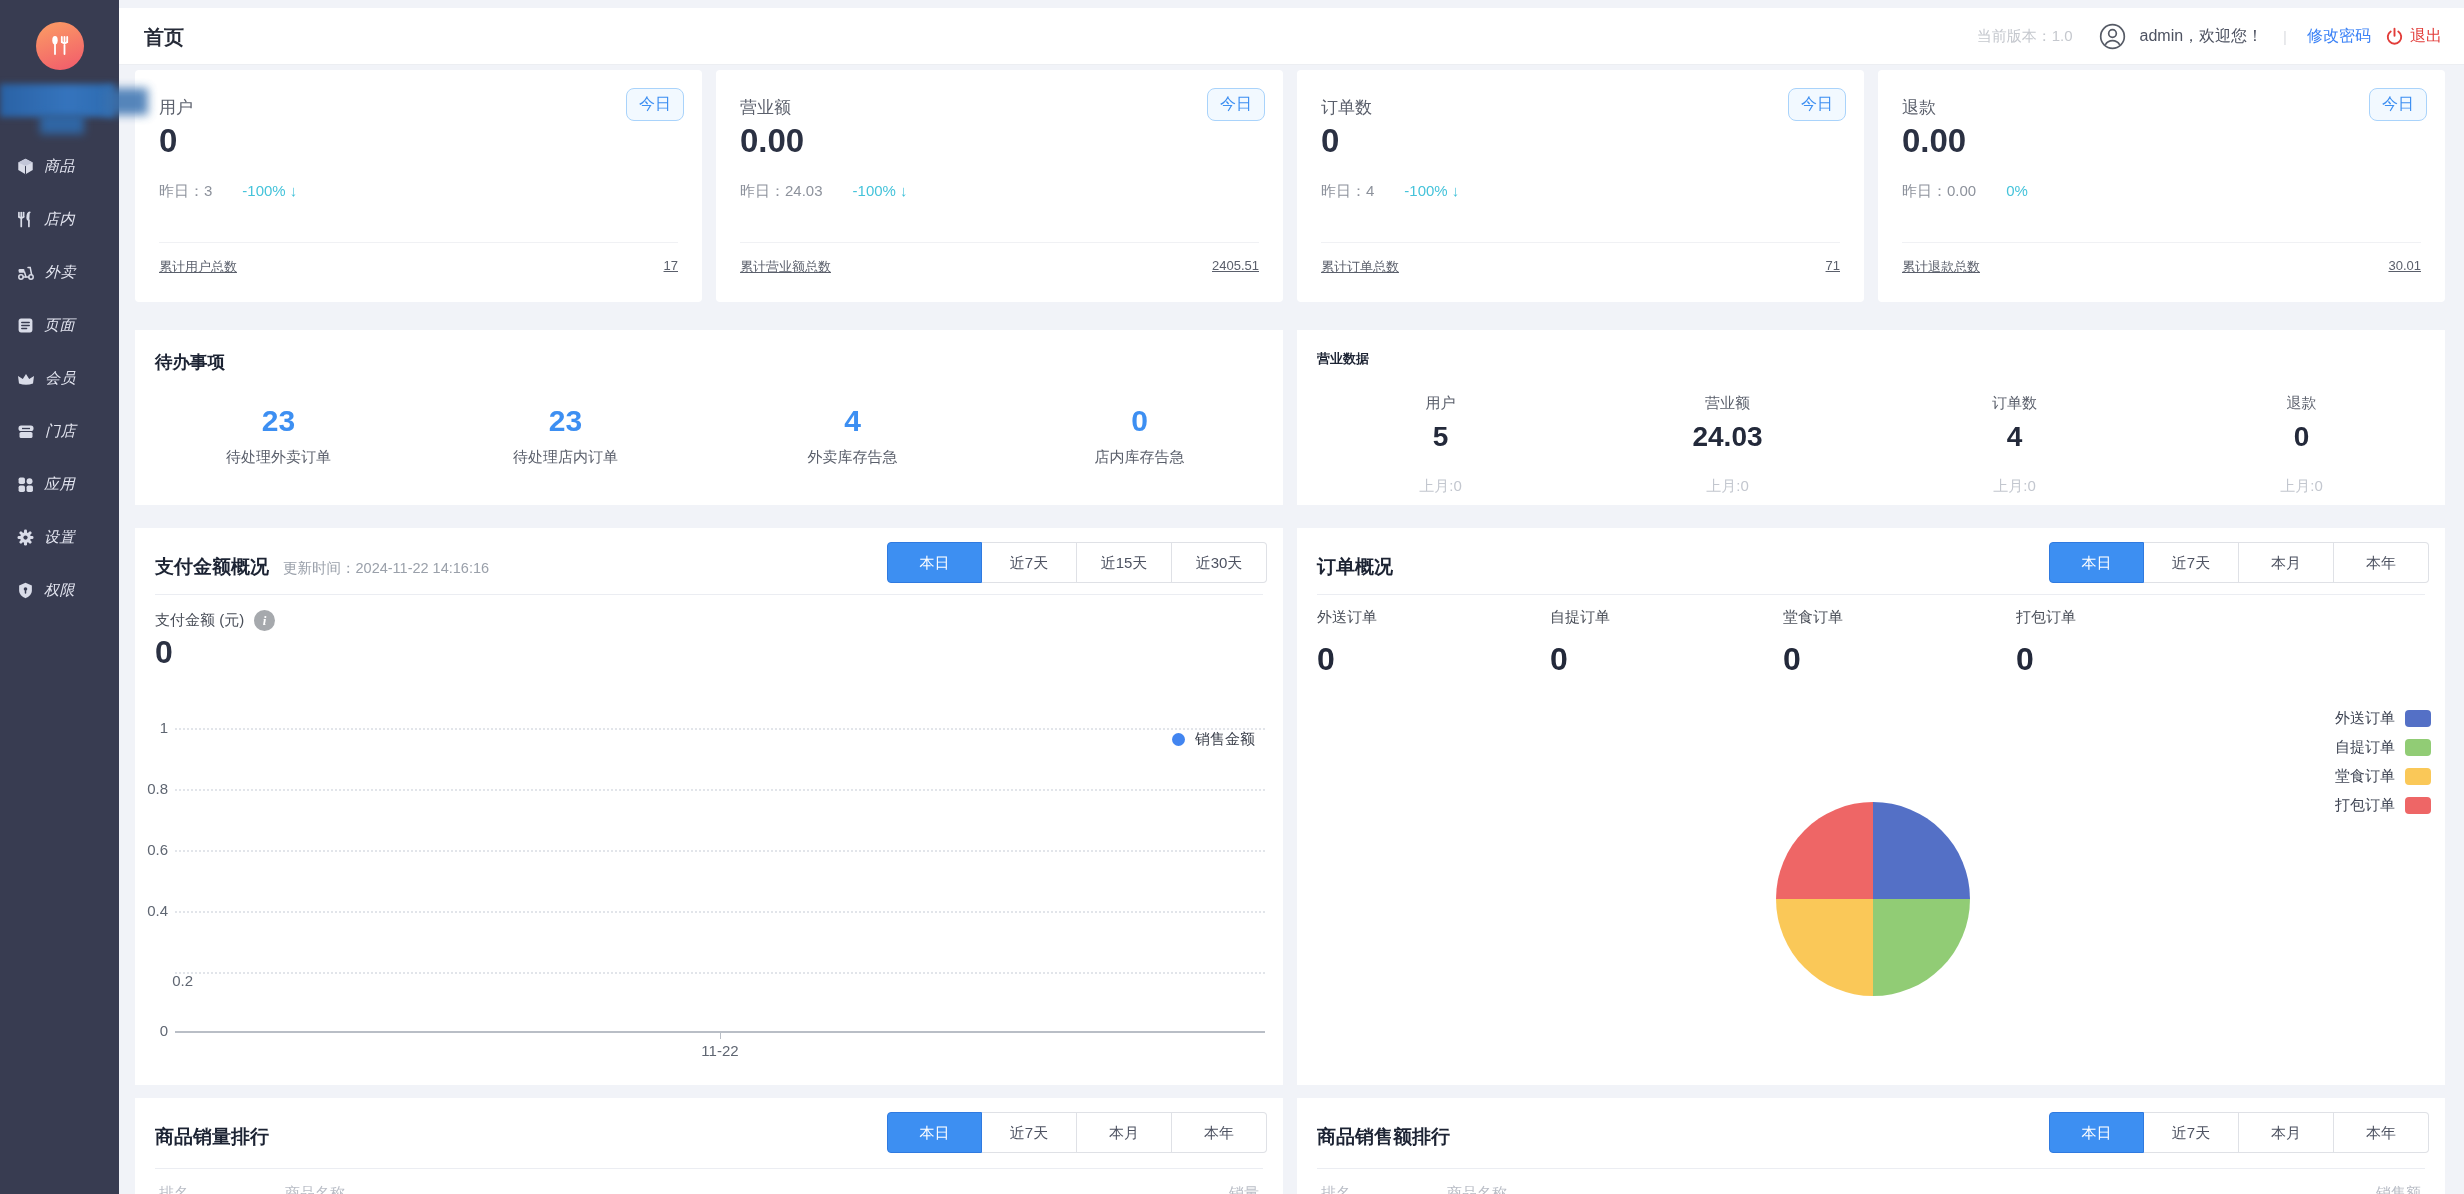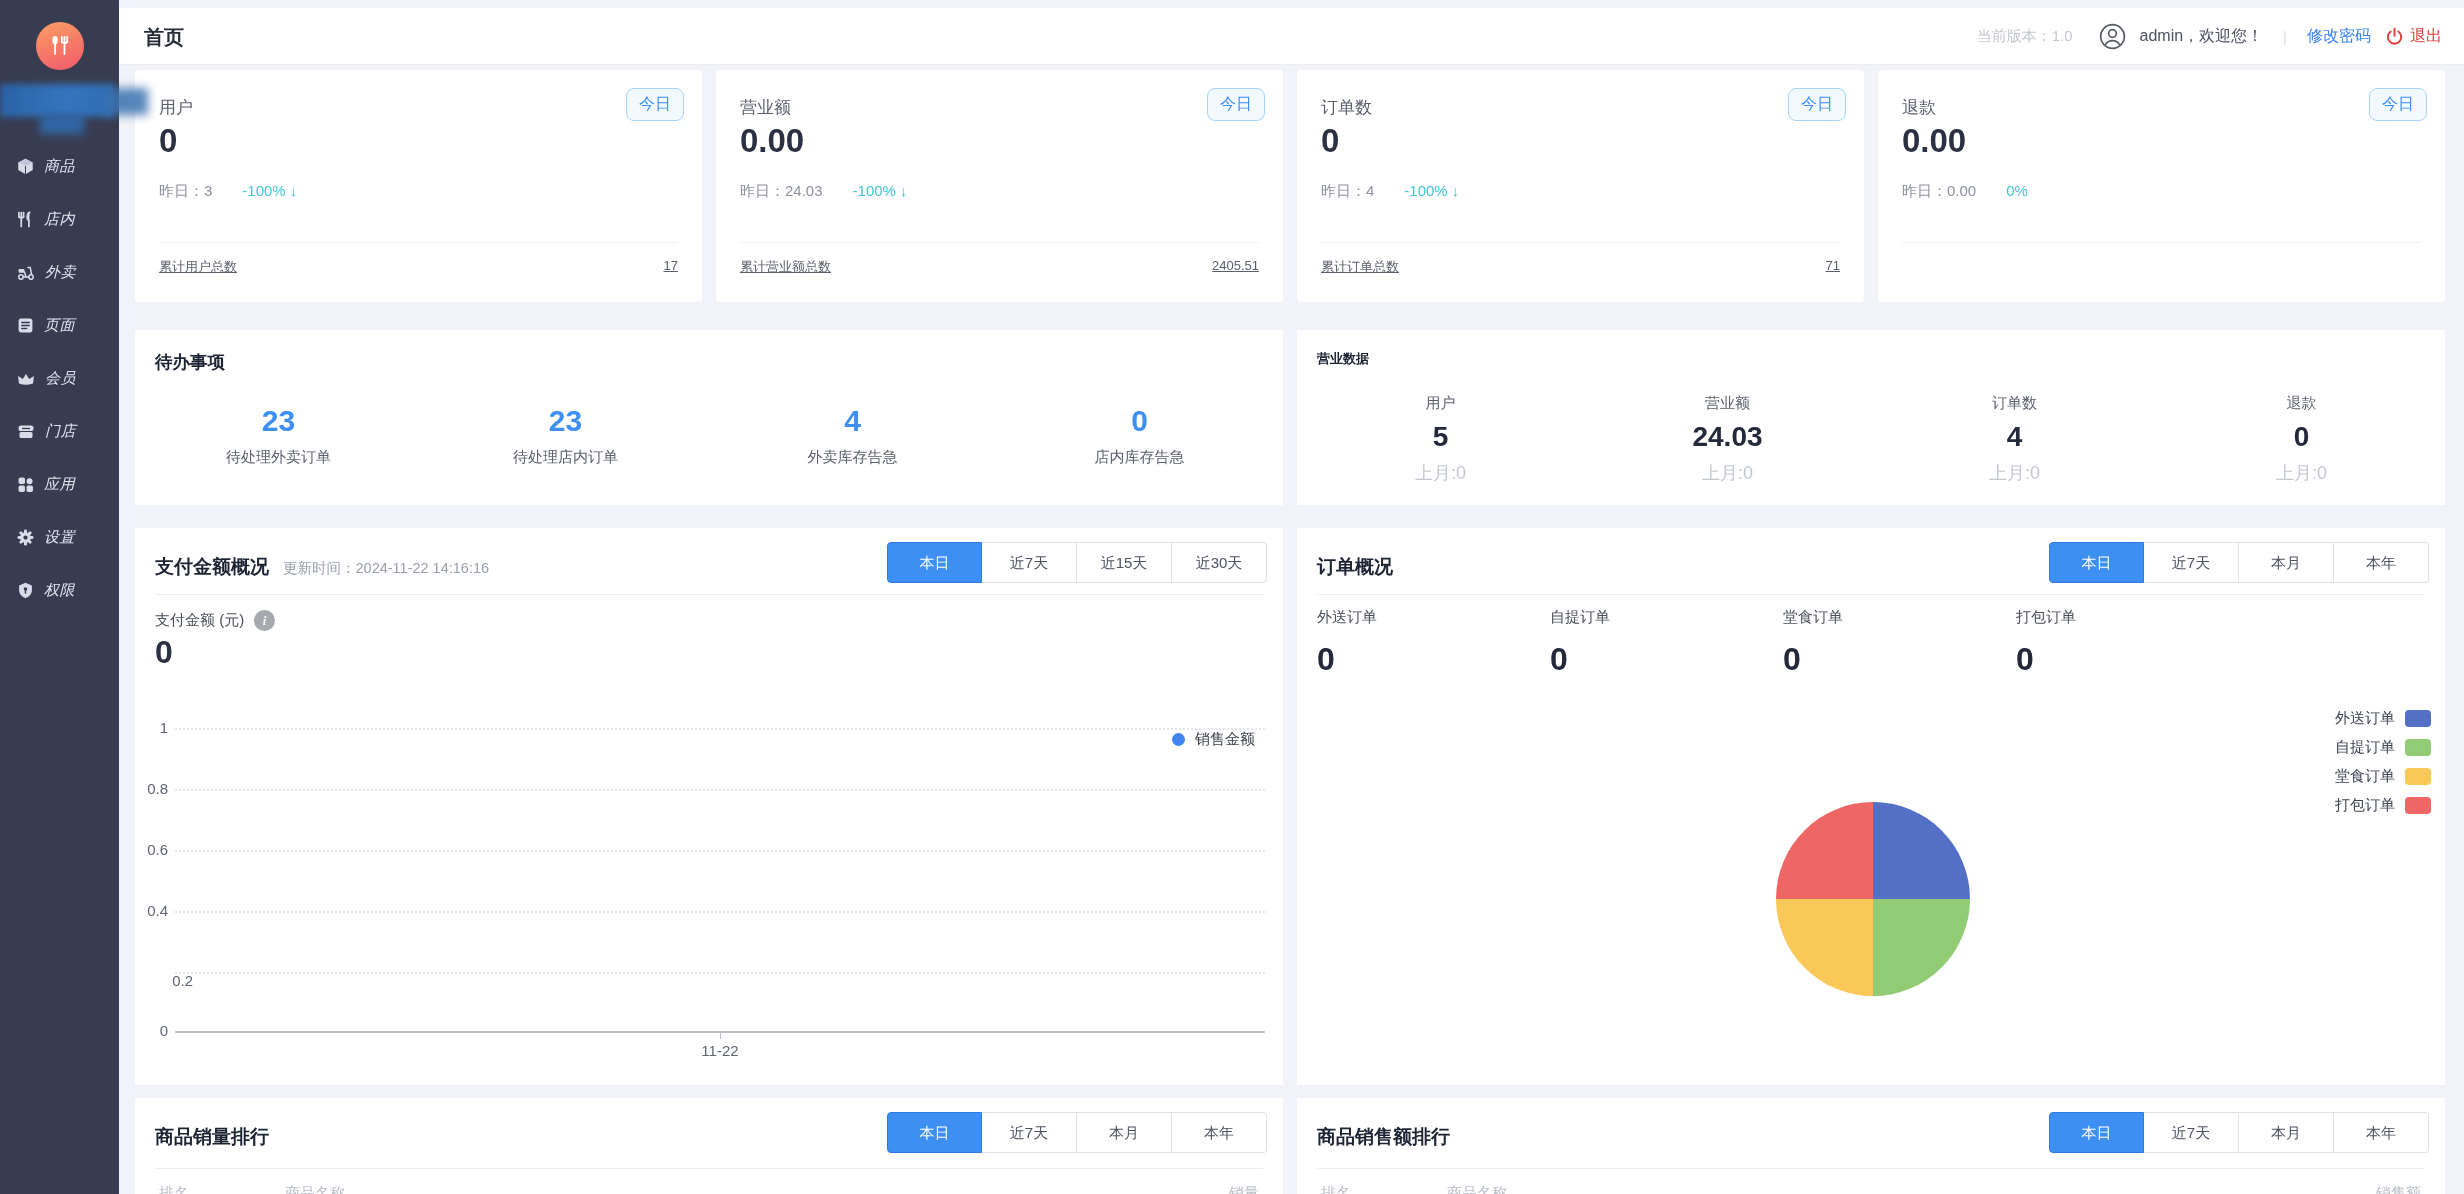--- a/index.html
+++ b/index.html
@@ -51,21 +51,21 @@
   .tab.active { background:#3d8ff2; border-color:#2f7ae0; color:#fff; }
   .panel-head-divider { position:absolute; left:20px; right:20px; top:66px; border-top:1px solid #ebedf2; }
 
   
   .stat4 { position:absolute; left:0; top:74px; width:100%; display:flex; }
   .stat4 .col { flex:1; text-align:center; }
   .todo-num { font-size:30px; font-weight:bold; color:#3d8ff2; }
   .todo-label { margin-top:10px; font-size:15px; color:#5a5f6b; }
   .biz-label { font-size:15px; color:#5a5f6b; }
   .biz-num { margin-top:8px; font-size:28px; font-weight:bold; color:#23293a; }
-  .biz-sub { margin-top:8px; font-size:18px; color:#c3c7cf; }
+  .biz-sub { margin-top:24px; font-size:15px; color:#c3c7cf; }
 
   
   .update-time { position:absolute; left:148px; top:31px; font-size:14.5px; color:#9aa0aa; }
   .metric-label { position:absolute; left:20px; top:82px; font-size:15px; color:#4a4f59; display:flex; align-items:center; gap:10px; }
   .info-icon { width:21px; height:21px; border-radius:50%; background:#a6a9ad; color:#fff; font-style:italic; font-weight:bold;
                font-size:13px; text-align:center; line-height:21px; font-family:"Liberation Serif", serif; cursor:pointer; }
   .metric-value { position:absolute; left:20px; top:106px; font-size:32px; font-weight:bold; color:#2b3143; }
   .chart-area { position:absolute; left:0; top:170px; right:0; height:380px; }
   .grid-line { position:absolute; left:40px; right:18px; border-top:2px dotted #e2e5ea; }
   .y-label { position:absolute; left:0; width:33px; text-align:right; font-size:15px; color:#5f6672; height:20px; line-height:20px; }
@@ -268,20 +268,24 @@
           <span>累计订单总数</span>
           <span>71</span>
         </div>
     </div>
     <div class="card">
       <div class="card-title">退款</div>
       <div class="badge">今日</div>
       <div class="card-value">0.00</div>
       <div class="card-sub"><span>昨日：0.00</span><span class="card-change">0%</span></div>
       <div class="card-divider"></div>
+      <div class="card-footer">
+          <span>累计退款总数</span>
+          <span>30.01</span>
+        </div>
     </div>
   </div>
 
   <div class="panel" style="left:135px; top:330px; width:1148px; height:175px;">
     <div class="panel-title" style="top:20px; font-size:17.5px;">待办事项</div>
     <div class="stat4">
       <div class="col">
           <div class="todo-num">23</div>
           <div class="todo-label">待处理外卖订单</div>
         </div>

